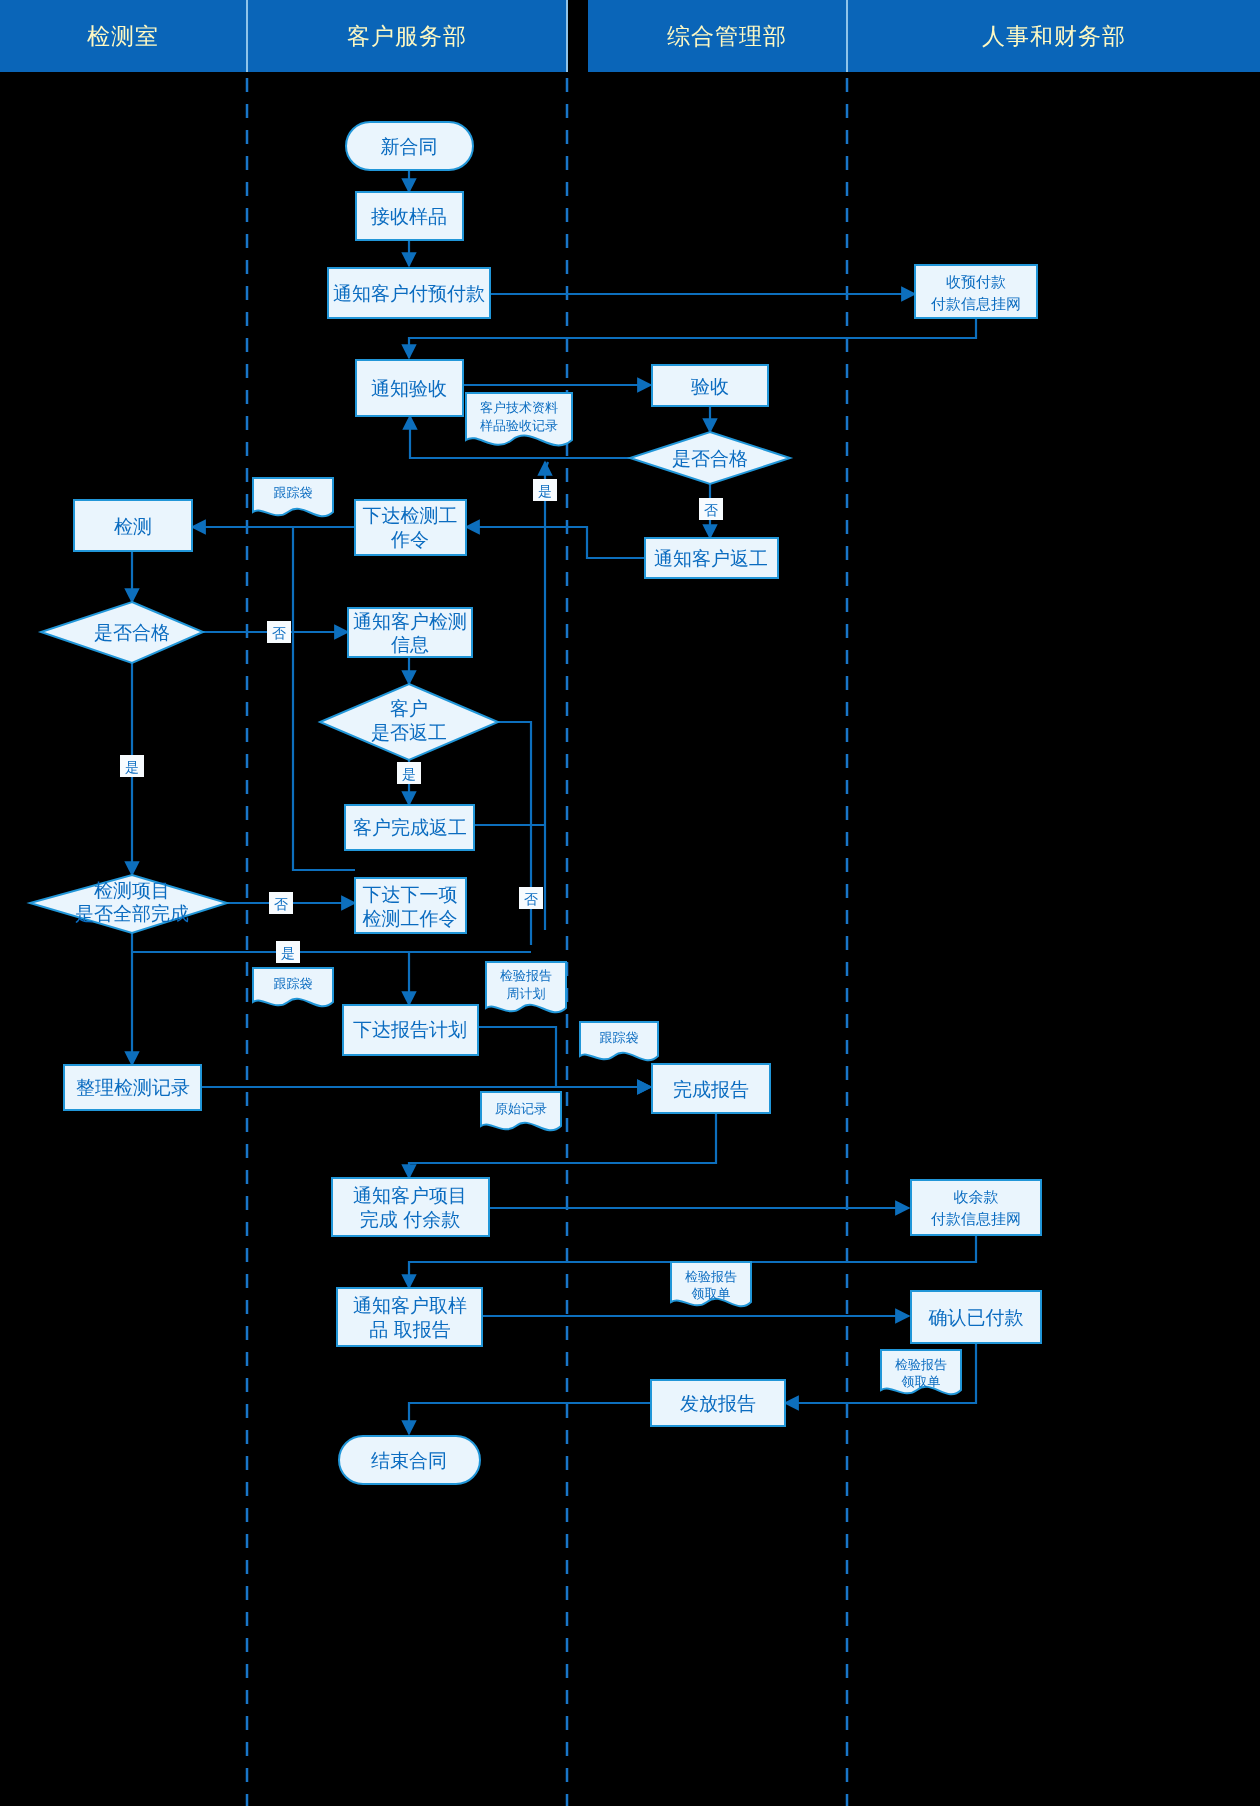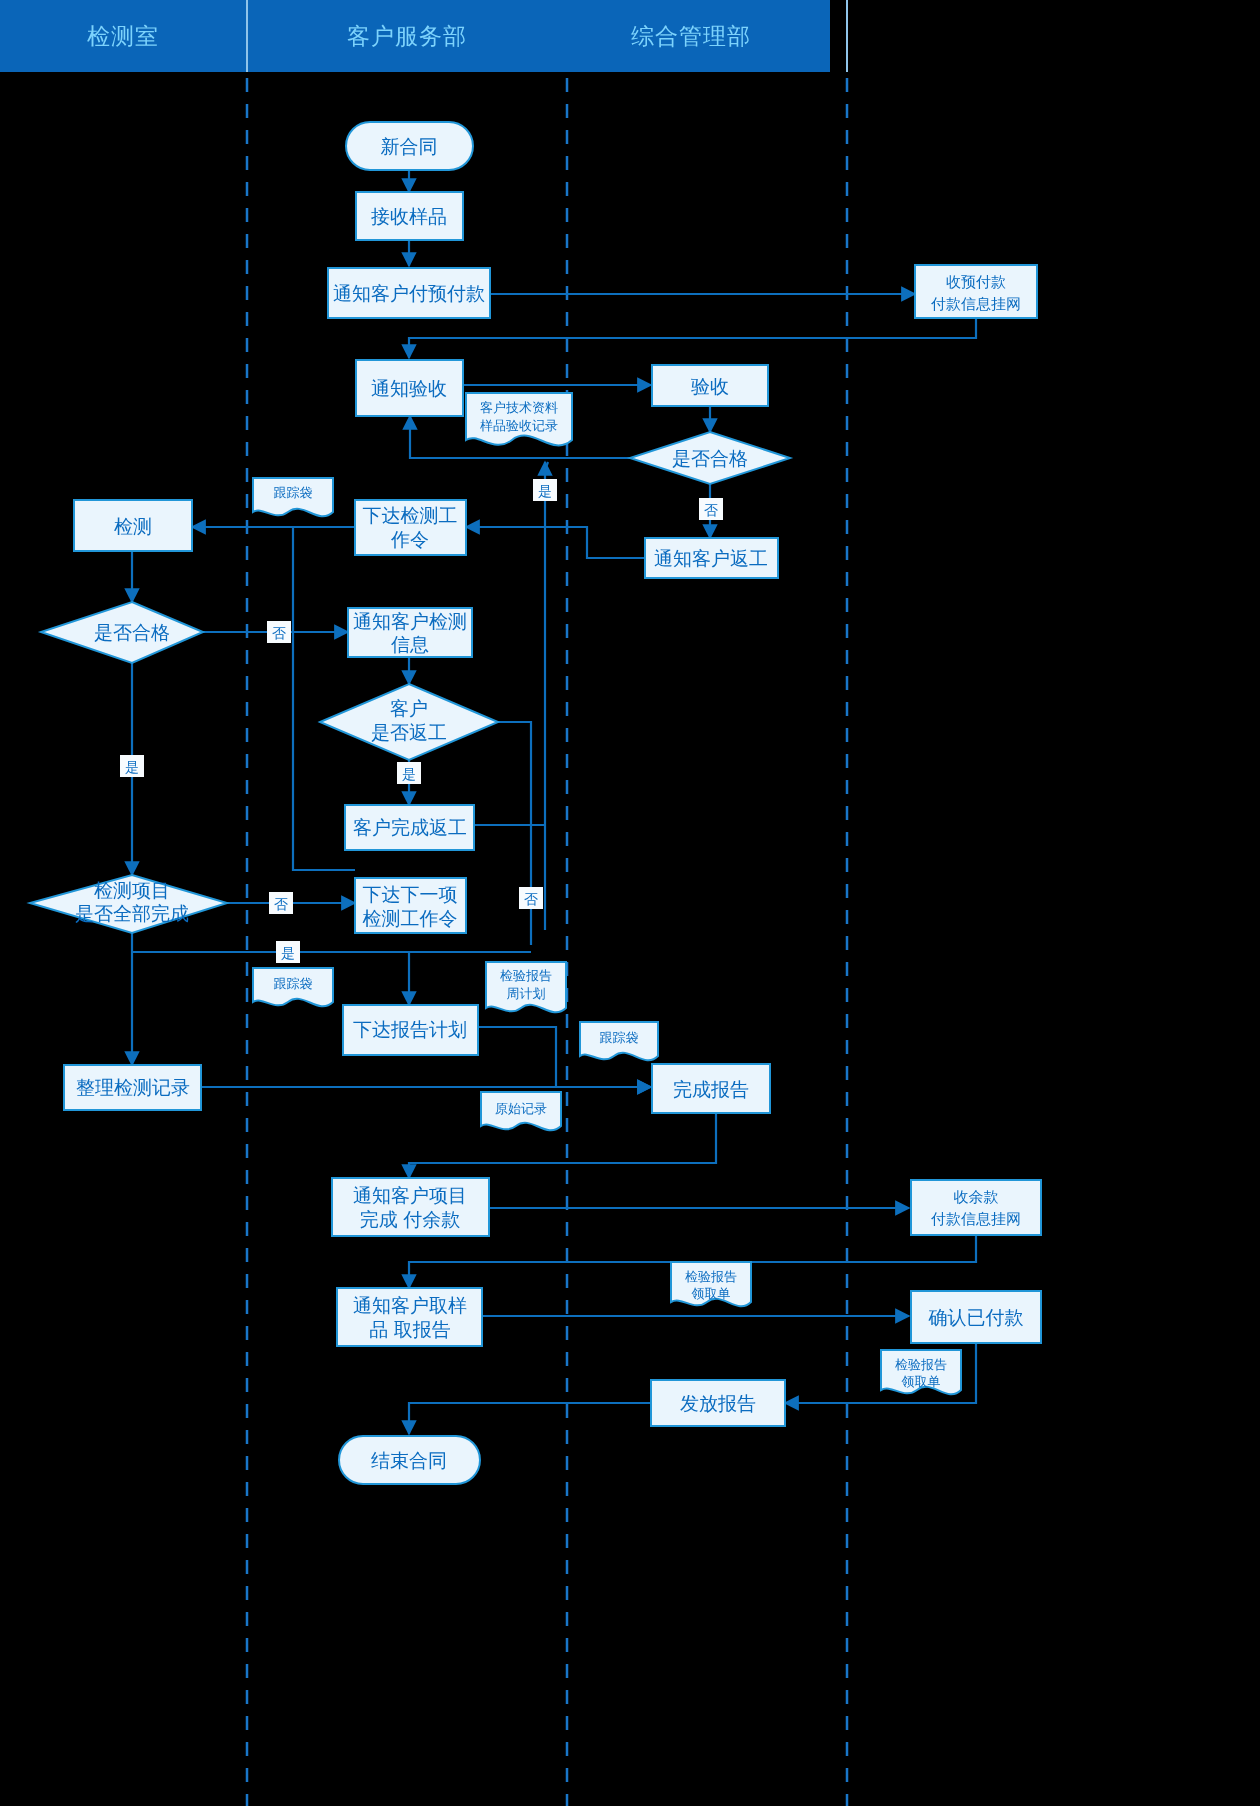--- a/index.html
+++ b/index.html
@@ -1,43 +1,46 @@
 <!DOCTYPE html>
 <html><head>
 <meta charset="utf-8">
 <style>
   html,body{margin:0;padding:0;background:#000;}
   body{width:1260px;height:1806px;font-family:"Liberation Sans","DejaVu Sans",sans-serif;}
   #stage{position:relative;width:1260px;height:1806px;background:#000;overflow:hidden;}
   .lane-header{position:absolute;top:0;height:72px;background:#0A65B8;box-sizing:border-box;
-    display:flex;align-items:center;justify-content:center;color:#7dd3fc;font-size:23px;letter-spacing:1px;}
+    display:flex;align-items:center;justify-content:center;color:#fef9c3;font-size:23px;letter-spacing:1px;}
   .lane-sep{position:absolute;top:0;width:2px;height:72px;background:#8fc4ea;}
   svg{position:absolute;left:0;top:0;}
   .nodetext{fill:#0B6CC0;font-family:"Liberation Sans","DejaVu Sans",sans-serif;font-size:19px;text-anchor:middle;}
   .nodetext.sm{font-size:15px;}
   .nodetext.xs{font-size:13px;}
   .edgelabel{fill:#0B6CC0;font-family:"Liberation Sans","DejaVu Sans",sans-serif;font-size:14px;text-anchor:middle;}
 </style>
 </head>
 <body>
 
 <div id="stage">
 
   <div class="lane-header" style="left:0px;width:246px;">
     <span>检测室</span>
   </div>
   <div class="lane-sep" style="left:246px;"></div>
   <div class="lane-header" style="left:248px;width:318px;align-items:center;">
     <span>客户服务部</span>
   </div>
   <div class="lane-sep" style="left:566px;"></div>
-  <div class="lane-header" style="left:552px;width:278px;">
+  <div class="lane-header" style="left:588px;width:278px;">
     <span>综合管理部</span>
   </div>
   <div class="lane-sep" style="left:846px;"></div>
+  <div class="lane-header" style="left:848px;width:412px;">
+    <span>人事和财务部</span>
+  </div>
 
   <svg width="1260" height="1806" viewBox="0 0 1260 1806">
     <defs>
       <marker id="arr" viewBox="0 0 10 10" refX="9" refY="5" markerWidth="7" markerHeight="7" orient="auto-start-reverse">
         <path d="M 0 0 L 10 5 L 0 10 z" fill="#0D6FBD"></path>
       </marker>
     </defs>
 
     <g stroke="#1976C8" stroke-width="2.5" stroke-dasharray="14 12" fill="none">
       <line x1="247" y1="78" x2="247" y2="1806"></line>

